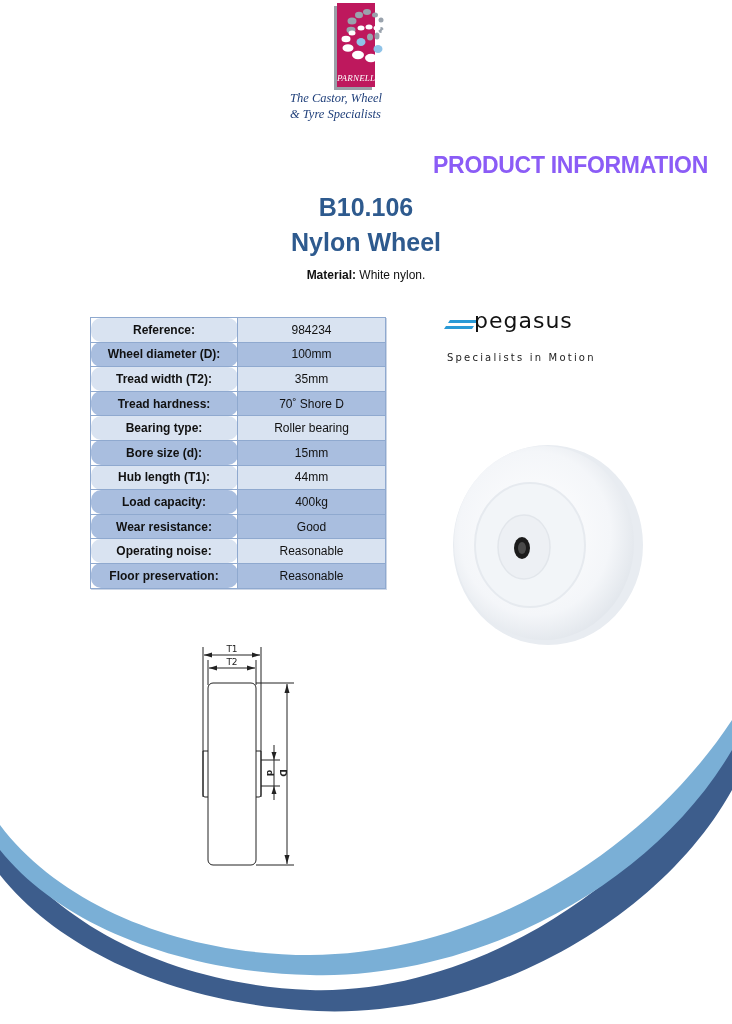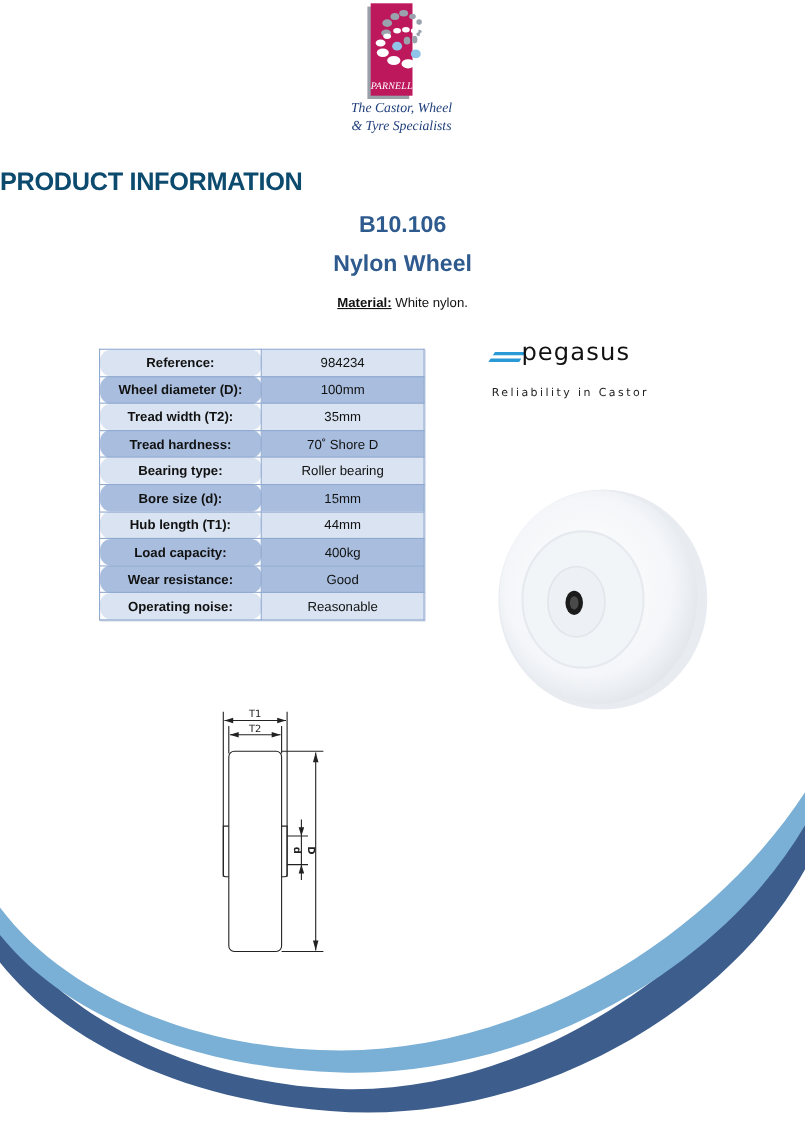--- a/index.html
+++ b/index.html
@@ -18,42 +18,42 @@
     box-shadow: -3px 3px 0 #9aa0a8;
   }
   #logo-box svg { display: block; }
   #logo-name {
     position: absolute; left: 0; right: 0; bottom: 4px;
     text-align: center; color: #ffffff;
     font-family: "Liberation Serif", "DejaVu Serif", serif;
     font-style: italic; font-size: 9px; letter-spacing: 0.2px;
   }
   #tagline {
-    left: 290px; top: 90px; width: 150px; text-align: center;
+    left: 290px; top: 90px; width: 150px; 
     font-family: "Liberation Serif", "DejaVu Serif", serif;
     font-style: italic; font-size: 12.5px; line-height: 16px;
     color: #1f3f7a;
   }
 
   
   #page-heading {
-    left: 0; width: 708px; top: 152px; text-align: left;
-    font-weight: bold; font-size: 23px; color: #0c4a6e;
+    left: 0; width: 708px; top: 152px; text-align: right;
+    font-weight: bold; font-size: 23px; color: #8b5cf6;
     letter-spacing: -0.3px;
   }
   #product-code, #product-name {
     left: 0; width: 732px; text-align: center;
-    font-weight: bold; font-size: 21px; color: #2e5a8e;
+    font-weight: bold; font-size: 25px; color: #2e5a8e;
   }
   #product-code { top: 193px; }
   #product-name { top: 228px; }
   #material-line {
     left: 0; width: 732px; top: 268px; text-align: center; font-size: 12px;
   }
-  #material-line b { font-weight: bold; text-decoration: underline; }
+  #material-line b { font-weight: bold; }
 
   
   #spec-table {
     left: 90px; top: 317px; width: 296px;
     border-collapse: collapse; font-size: 12px;
     box-shadow: 1px 1px 0 #ccd6e6;
   }
   #spec-table td {
     border: 1.5px solid #8fa9cf;
     height: 23.6px; padding: 0; text-align: center; vertical-align: middle;
@@ -166,30 +166,34 @@
         <td>400kg</td>
       </tr>
     <tr class="even">
         <td class="lbl">Wear resistance:</td>
         <td>Good</td>
       </tr>
     <tr class="odd">
         <td class="lbl">Operating noise:</td>
         <td>Reasonable</td>
       </tr>
+    <tr class="even">
+        <td class="lbl">Floor preservation:</td>
+        <td>Reasonable</td>
+      </tr>
   </tbody>
 </table>
 
 <div id="pegasus-logo" class="abs">
   <svg class="abs" style="left:0;top:8px" width="34" height="12" viewBox="0 0 34 12">
     <polygon points="6,0 34,0 32,3 4,3" fill="#2a9ad6"></polygon>
     <polygon points="2,6 30,6 28,9 0,9" fill="#2a9ad6"></polygon>
   </svg>
   <div id="pegasus-word">pegasus</div>
-  <div id="pegasus-tag">Reliability in Castor</div>
+  <div id="pegasus-tag">Specialists in Motion</div>
 </div>
 
 <div id="wheel-photo" class="abs">
   <svg width="200" height="210" viewBox="0 0 200 210">
     <defs>
       <radialGradient id="wg" cx="45%" cy="45%" r="60%">
         <stop offset="0%" stop-color="#ffffff"></stop>
         <stop offset="70%" stop-color="#f4f6f9"></stop>
         <stop offset="100%" stop-color="#dfe4ea"></stop>
       </radialGradient>

